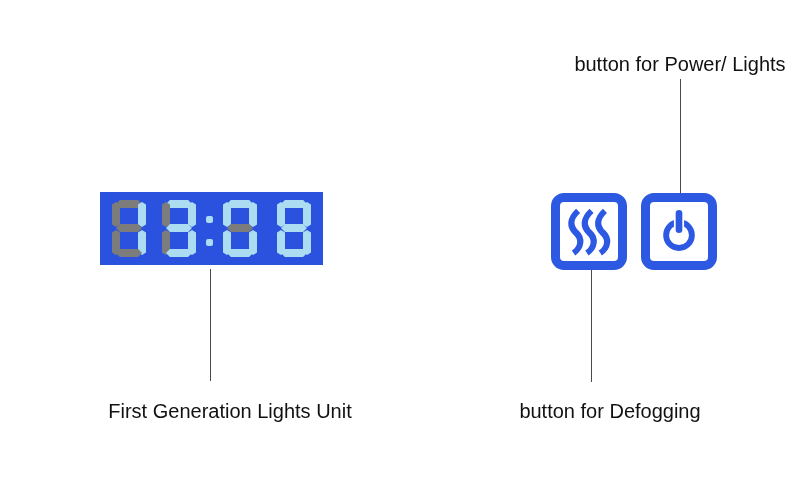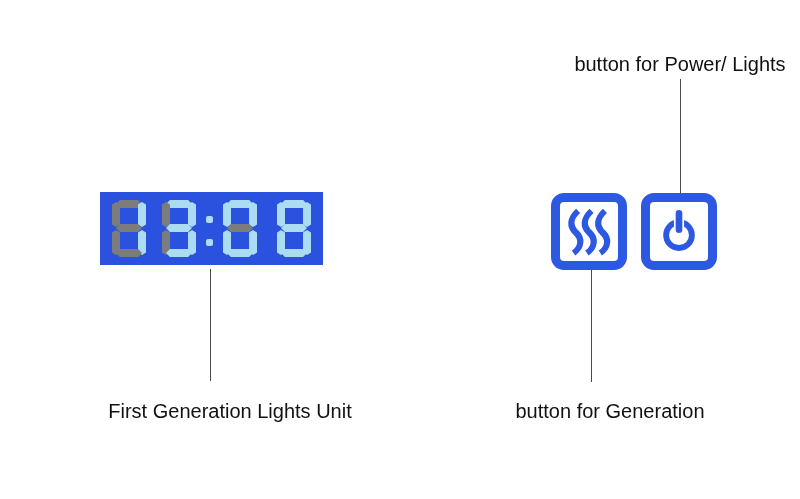--- a/index.html
+++ b/index.html
@@ -128,15 +128,15 @@
       <svg width="50" height="50" viewBox="0 0 64 64" aria-hidden="true">
         <circle cx="32" cy="36" r="16.5" fill="none" stroke="#2d59e2" stroke-width="7.5"></circle>
         <line x1="32" y1="38" x2="32" y2="12" stroke="#ffffff" stroke-width="13"></line>
         <line x1="32" y1="8" x2="32" y2="29" stroke="#2d59e2" stroke-width="8.5" stroke-linecap="round"></line>
       </svg>
     </span>
   </button>
 
   <div class="label" style="left:60px;top:399px;width:340px;">First Generation Lights Unit</div>
 
-  <div class="label" style="left:440px;top:399px;width:340px;">button for Generation</div>
+  <div class="label" style="left:440px;top:399px;width:340px;">button for Defogging</div>
 
 </div>
 
 </body></html>

